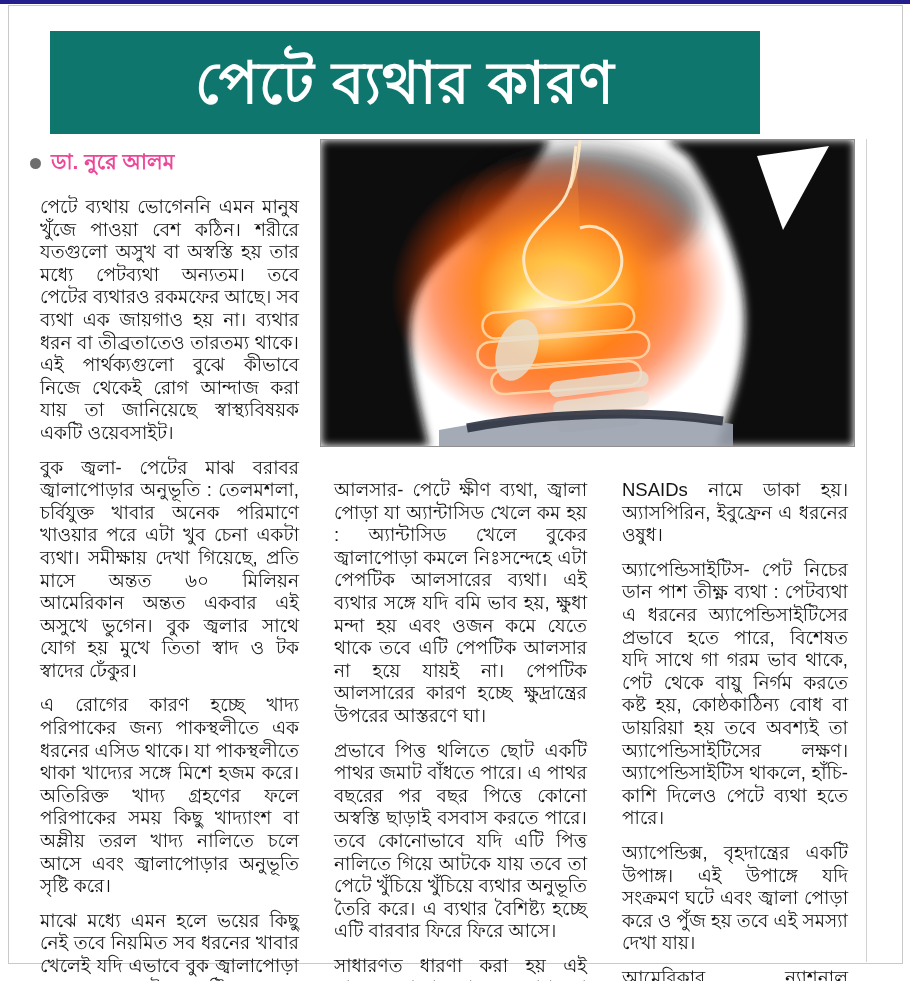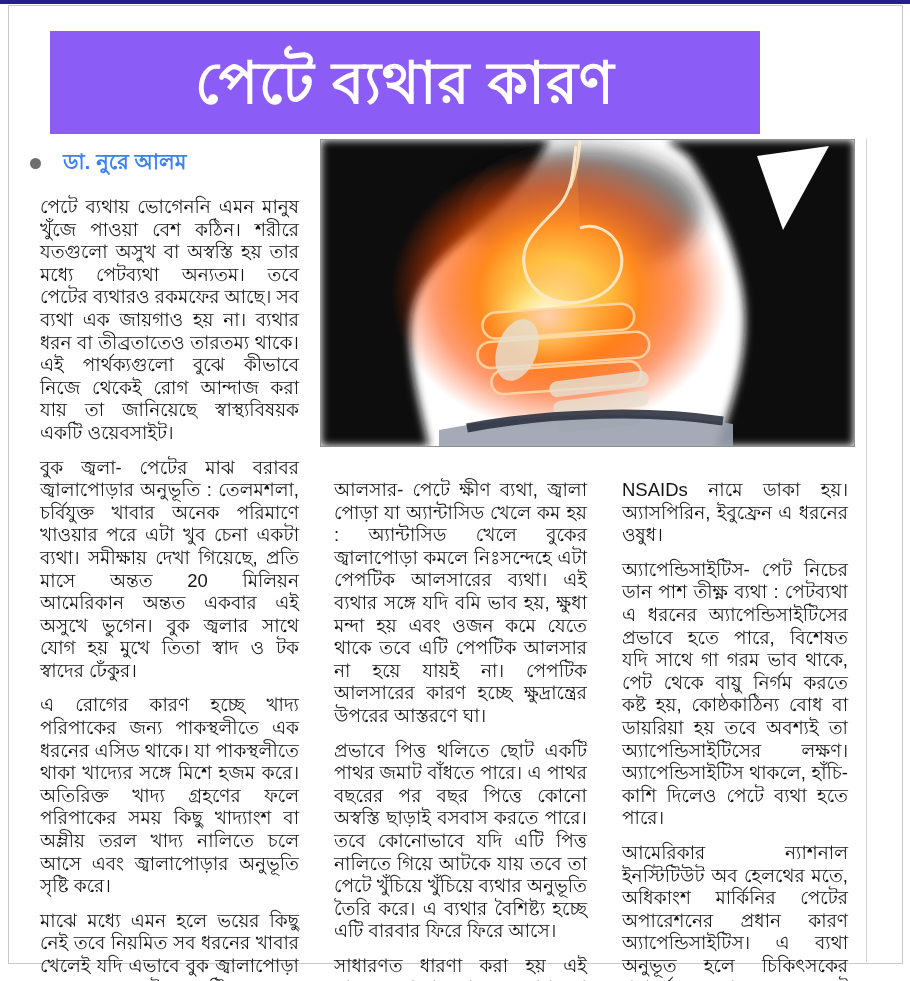--- a/index.html
+++ b/index.html
@@ -3,30 +3,30 @@
 <meta charset="utf-8">
 <style>
   html,body{margin:0;padding:0;}
   body{
     width:910px;height:981px;position:relative;background:#ffffff;overflow:hidden;
     font-family:"Liberation Sans","DejaVu Sans",sans-serif;color:#161616;
   }
   .top-strip{position:absolute;left:0;top:0;width:910px;height:4px;background:#241f8d;}
   .page-frame{position:absolute;left:8px;top:5px;width:893px;height:957px;border:1px solid #c9c9c9;background:#ffffff;}
   .title-banner{
-    position:absolute;left:50px;top:31px;width:710px;height:103px;background:#8b5cf6;
+    position:absolute;left:50px;top:31px;width:710px;height:103px;background:#0f766e;
     display:flex;align-items:center;justify-content:center;
   }
   .title-banner h1{
     margin:0;color:#ffffff;font-size:58px;font-weight:700;letter-spacing:1px;line-height:1;
     font-family:"Liberation Sans","DejaVu Sans",sans-serif;
   }
   .byline{position:absolute;left:30px;top:146px;display:flex;align-items:center;gap:10px;}
   .byline .dot{width:11px;height:11px;border-radius:50%;background:#6e6e6e;flex:0 0 auto;}
-  .byline .name{font-size:21px;font-weight:700;color:#3b82f6;margin-left:12px;}
+  .byline .name{font-size:21px;font-weight:700;color:#ec4899;}
   .photo{
     position:absolute;left:320px;top:139px;width:533px;height:306px;
     border:1px solid #8f8f8f;background:#ffffff;box-sizing:content-box;overflow:hidden;
   }
   .vrule{position:absolute;left:866px;top:139px;width:1px;height:823px;background:#d2d2d2;}
   .col{position:absolute;font-size:18.5px;line-height:22.6px;text-align:justify;color:#141414;}
   .col p{margin:12px;}
   .col1{left:28px;top:184px;width:283px;}
   .col2{left:322px;top:467px;width:277px;}
   .col3{left:610px;top:467px;width:250px;}
@@ -100,30 +100,31 @@
 
     <path d="M118,290 C205,272 322,270 412,284 L412,306 L118,306 Z" fill="#9aa1ae" opacity="0.9"></path>
     <path d="M146,288 C230,272 330,270 402,281" fill="none" stroke="#2e3340" stroke-width="9" opacity="0.9"></path>
   </svg>
 </div>
 
 <div class="vrule"></div>
 
 <div class="col col1">
   <p>পেটে ব্যথায় ভোগেননি এমন মানুষ খুঁজে পাওয়া বেশ কঠিন। শরীরে যতগুলো অসুখ বা অস্বস্তি হয় তার মধ্যে পেটব্যথা অন্যতম। তবে পেটের ব্যথারও রকমফের আছে। সব ব্যথা এক জায়গাও হয় না। ব্যথার ধরন বা তীব্রতাতেও তারতম্য থাকে। এই পার্থক্যগুলো বুঝে কীভাবে নিজে থেকেই রোগ আন্দাজ করা যায় তা জানিয়েছে স্বাস্থ্যবিষয়ক একটি ওয়েবসাইট।</p>
-  <p>বুক জ্বলা- পেটের মাঝ বরাবর জ্বালাপোড়ার অনুভূতি : তেলমশলা, চর্বিযুক্ত খাবার অনেক পরিমাণে খাওয়ার পরে এটা খুব চেনা একটা ব্যথা। সমীক্ষায় দেখা গিয়েছে, প্রতি মাসে অন্তত 20 মিলিয়ন আমেরিকান অন্তত একবার এই অসুখে ভুগেন। বুক জ্বলার সাথে যোগ হয় মুখে তিতা স্বাদ ও টক স্বাদের ঢেঁকুর।</p>
+  <p>বুক জ্বলা- পেটের মাঝ বরাবর জ্বালাপোড়ার অনুভূতি : তেলমশলা, চর্বিযুক্ত খাবার অনেক পরিমাণে খাওয়ার পরে এটা খুব চেনা একটা ব্যথা। সমীক্ষায় দেখা গিয়েছে, প্রতি মাসে অন্তত ৬০ মিলিয়ন আমেরিকান অন্তত একবার এই অসুখে ভুগেন। বুক জ্বলার সাথে যোগ হয় মুখে তিতা স্বাদ ও টক স্বাদের ঢেঁকুর।</p>
   <p>এ রোগের কারণ হচ্ছে খাদ্য পরিপাকের জন্য পাকস্থলীতে এক ধরনের এসিড থাকে। যা পাকস্থলীতে থাকা খাদ্যের সঙ্গে মিশে হজম করে। অতিরিক্ত খাদ্য গ্রহণের ফলে পরিপাকের সময় কিছু খাদ্যাংশ বা অম্লীয় তরল খাদ্য নালিতে চলে আসে এবং জ্বালাপোড়ার অনুভূতি সৃষ্টি করে।</p>
   <p>মাঝে মধ্যে এমন হলে ভয়ের কিছু নেই তবে নিয়মিত সব ধরনের খাবার খেলেই যদি এভাবে বুক জ্বালাপোড়া করে তবে এটা একটি অসুখের কারণ। যা চিকিৎসকের পরামর্শ অনুযায়ী চিকিৎসা করা প্রয়োজন।</p>
   <p>পিত্তে পাথর- নাভির চারপাশে অস্বস্তি : নাভীর চার পাশে পেটে ব্যথার সাথে যদি ঘাড়েও অল্প ব্যথার অনুভূতি হয় এবং বিশেষ করে চর্বিযুক্ত খাবার খাওয়ার পরে হয় তবে এর কারণ হতে পারে পিত্তে গড়ে ওঠা পাথর।</p>
 
 </div>
 
 <div class="col col2">
   <p>আলসার- পেটে ক্ষীণ ব্যথা, জ্বালা পোড়া যা অ্যান্টাসিড খেলে কম হয় : অ্যান্টাসিড খেলে বুকের জ্বালাপোড়া কমলে নিঃসন্দেহে এটা পেপটিক আলসারের ব্যথা। এই ব্যথার সঙ্গে যদি বমি ভাব হয়, ক্ষুধা মন্দা হয় এবং ওজন কমে যেতে থাকে তবে এটি পেপটিক আলসার না হয়ে যায়ই না। পেপটিক আলসারের কারণ হচ্ছে ক্ষুদ্রান্ত্রের উপরের আস্তরণে ঘা।</p>
   <p>প্রভাবে পিত্ত থলিতে ছোট একটি পাথর জমাট বাঁধতে পারে। এ পাথর বছরের পর বছর পিত্তে কোনো অস্বস্তি ছাড়াই বসবাস করতে পারে। তবে কোনোভাবে যদি এটি পিত্ত নালিতে গিয়ে আটকে যায় তবে তা পেটে খুঁচিয়ে খুঁচিয়ে ব্যথার অনুভূতি তৈরি করে। এ ব্যথার বৈশিষ্ট্য হচ্ছে এটি বারবার ফিরে ফিরে আসে।</p>
   <p>সাধারণত ধারণা করা হয় এই ঘায়ের কারণ কাজের চাপ বা মানসিক চাপ। তবে বিশেষজ্ঞরা গবেষণা করে দেখেছেন পেপটিক আলসার দু'টি কারণে হতে পারে। প্রথমত একটি ব্যাকটেরিয়ার প্রভাবে এবং দ্বিতীয়ত নন স্টেরিওডিক অ্যান্টি ইন-ফ্লামাটরি ড্রাগ যাদের সাধারণ ভাষায়</p>
 </div>
 
 <div class="col col3">
   <p>NSAIDs নামে ডাকা হয়। অ্যাসপিরিন, ইবুফ্রেন এ ধরনের ওষুধ।</p>
   <p>অ্যাপেন্ডিসাইটিস- পেট নিচের ডান পাশ তীক্ষ্ণ ব্যথা : পেটব্যথা এ ধরনের অ্যাপেন্ডিসাইটিসের প্রভাবে হতে পারে, বিশেষত যদি সাথে গা গরম ভাব থাকে, পেট থেকে বায়ু নির্গম করতে কষ্ট হয়, কোষ্ঠকাঠিন্য বোধ বা ডায়রিয়া হয় তবে অবশ্যই তা অ্যাপেন্ডিসাইটিসের লক্ষণ। অ্যাপেন্ডিসাইটিস থাকলে, হাঁচি-কাশি দিলেও পেটে ব্যথা হতে পারে।</p>
+  <p>অ্যাপেন্ডিক্স, বৃহদান্ত্রের একটি উপাঙ্গ। এই উপাঙ্গে যদি সংক্রমণ ঘটে এবং জ্বালা পোড়া করে ও পুঁজ হয় তবে এই সমস্যা দেখা যায়।</p>
   <p>আমেরিকার ন্যাশনাল ইনস্টিটিউট অব হেলথের মতে, অধিকাংশ মার্কিনির পেটের অপারেশনের প্রধান কারণ অ্যাপেন্ডিসাইটিস। এ ব্যথা অনুভূত হলে চিকিৎসকের পরামর্শ নেওয়ার এবং ফেটে যাওয়ার আগে অপসারণ করার পরামর্শ দেন বিশেষজ্ঞরা।</p>
 </div>
 
 </body></html>

